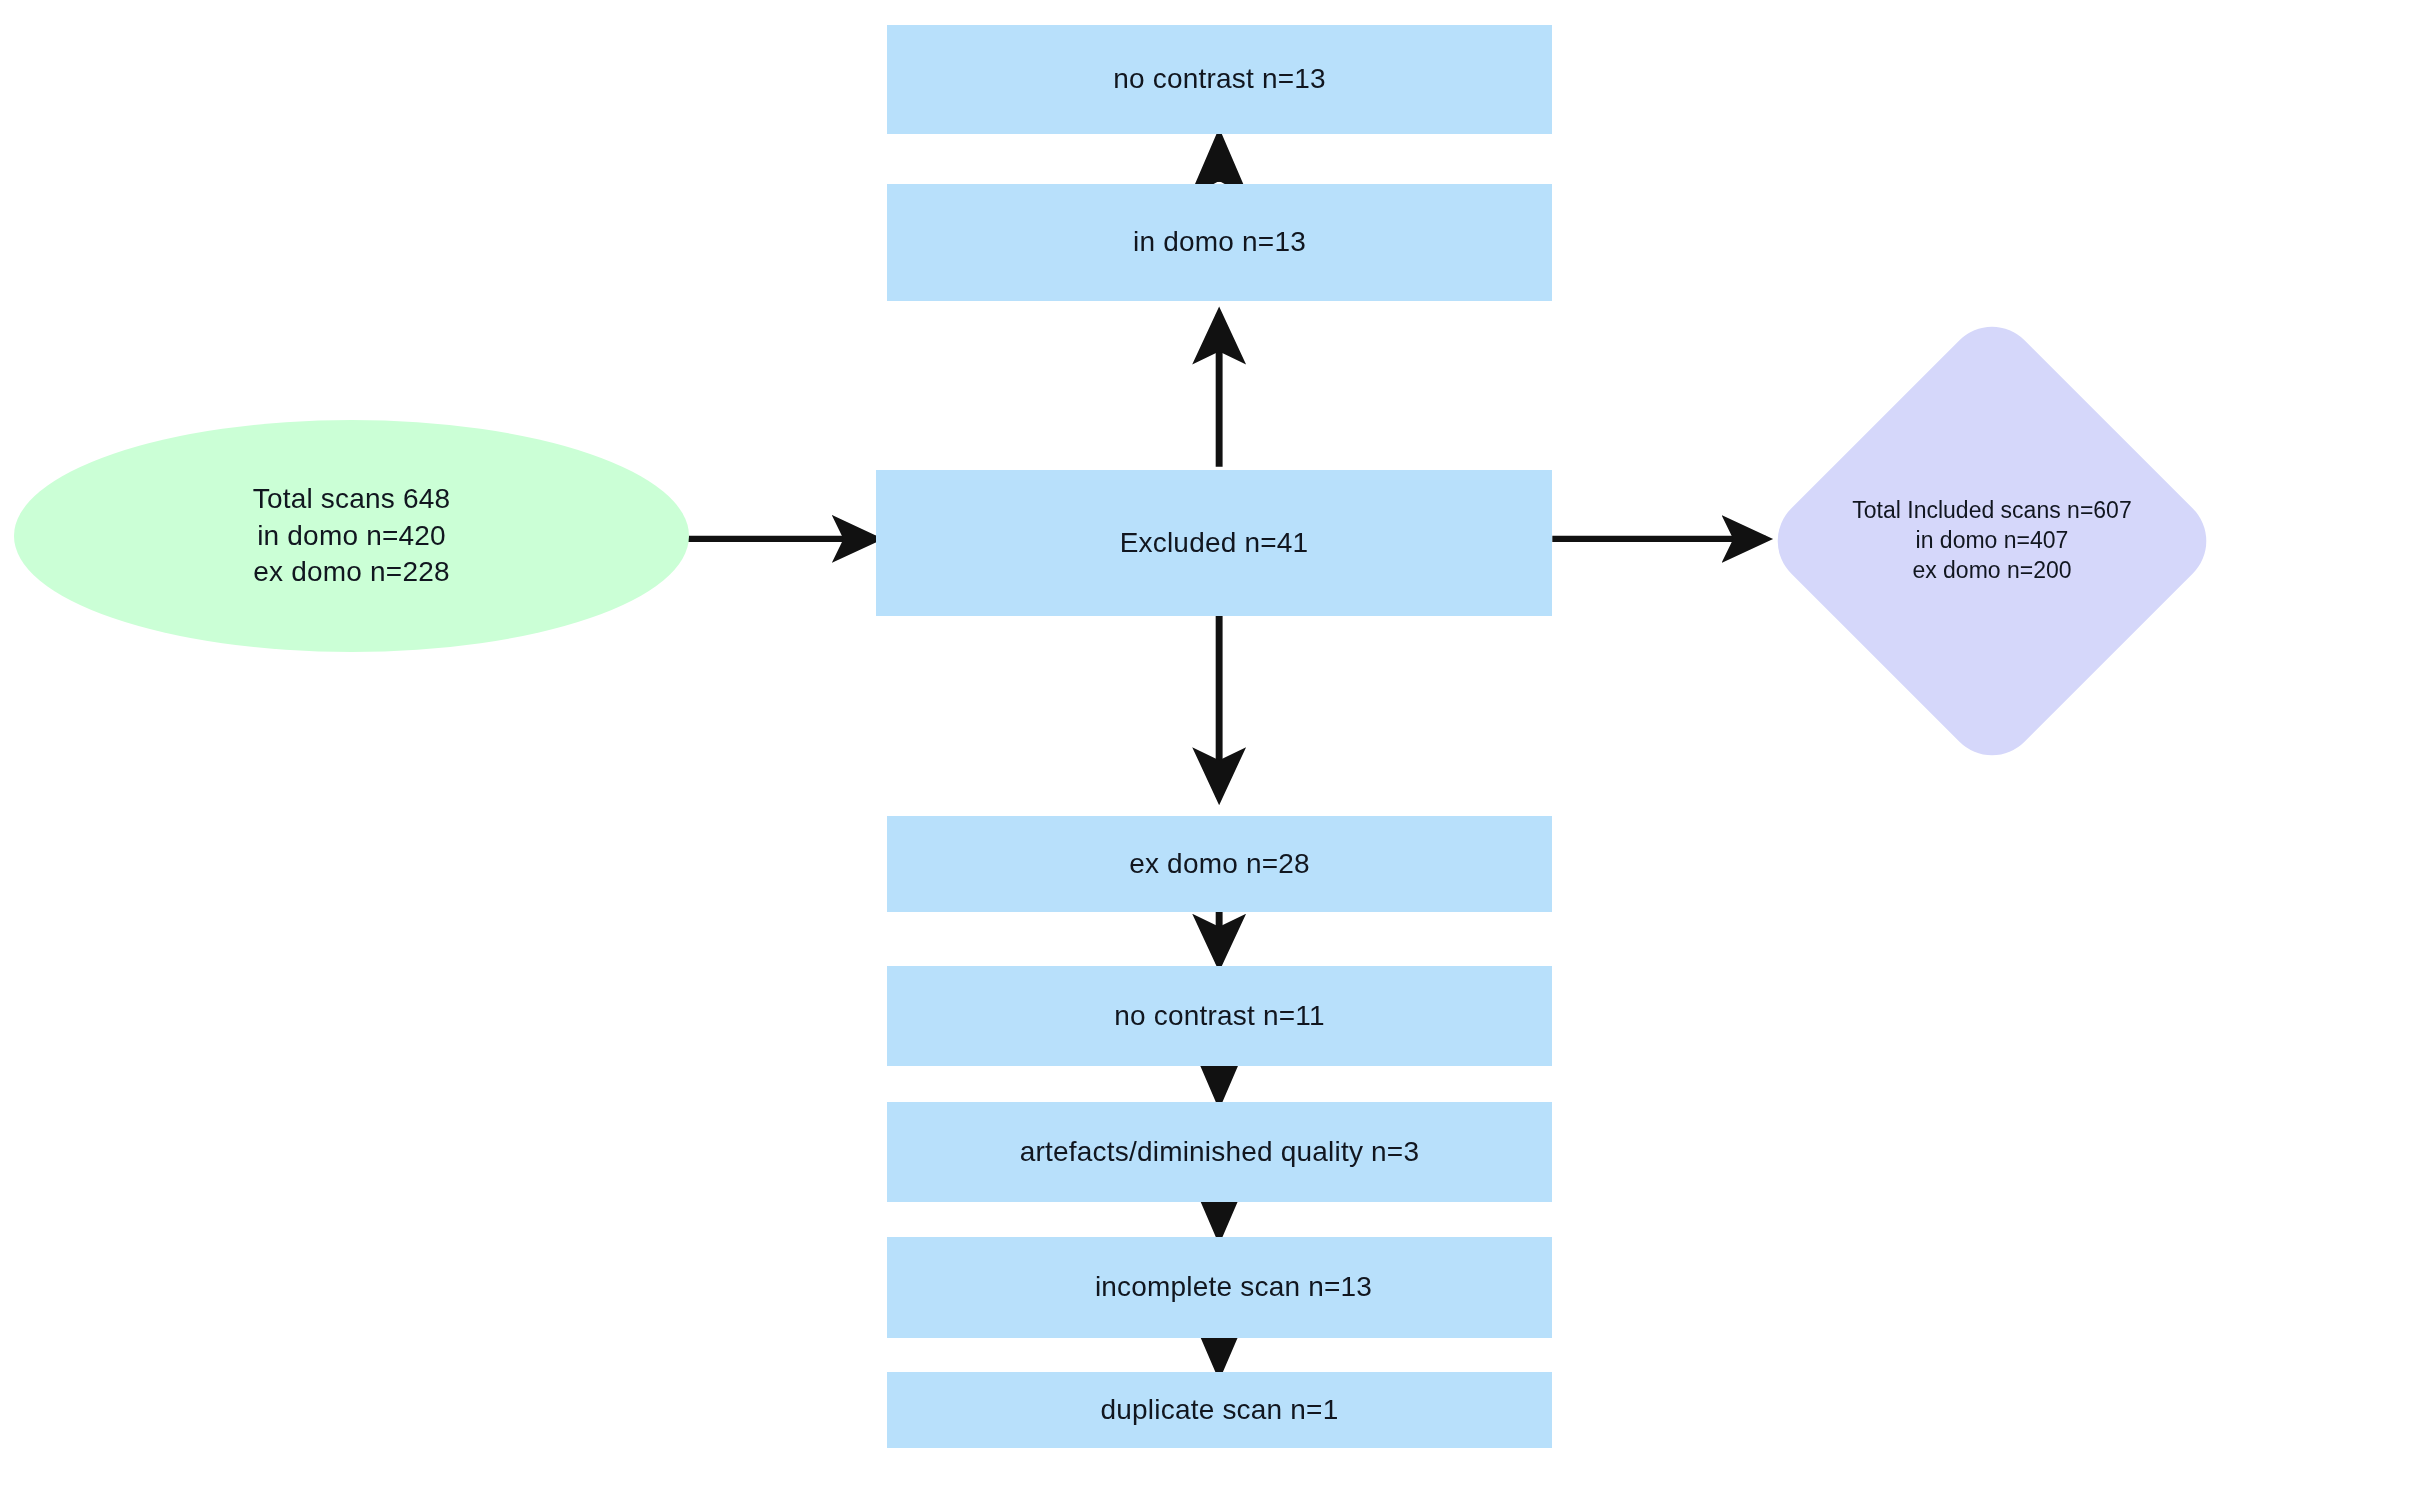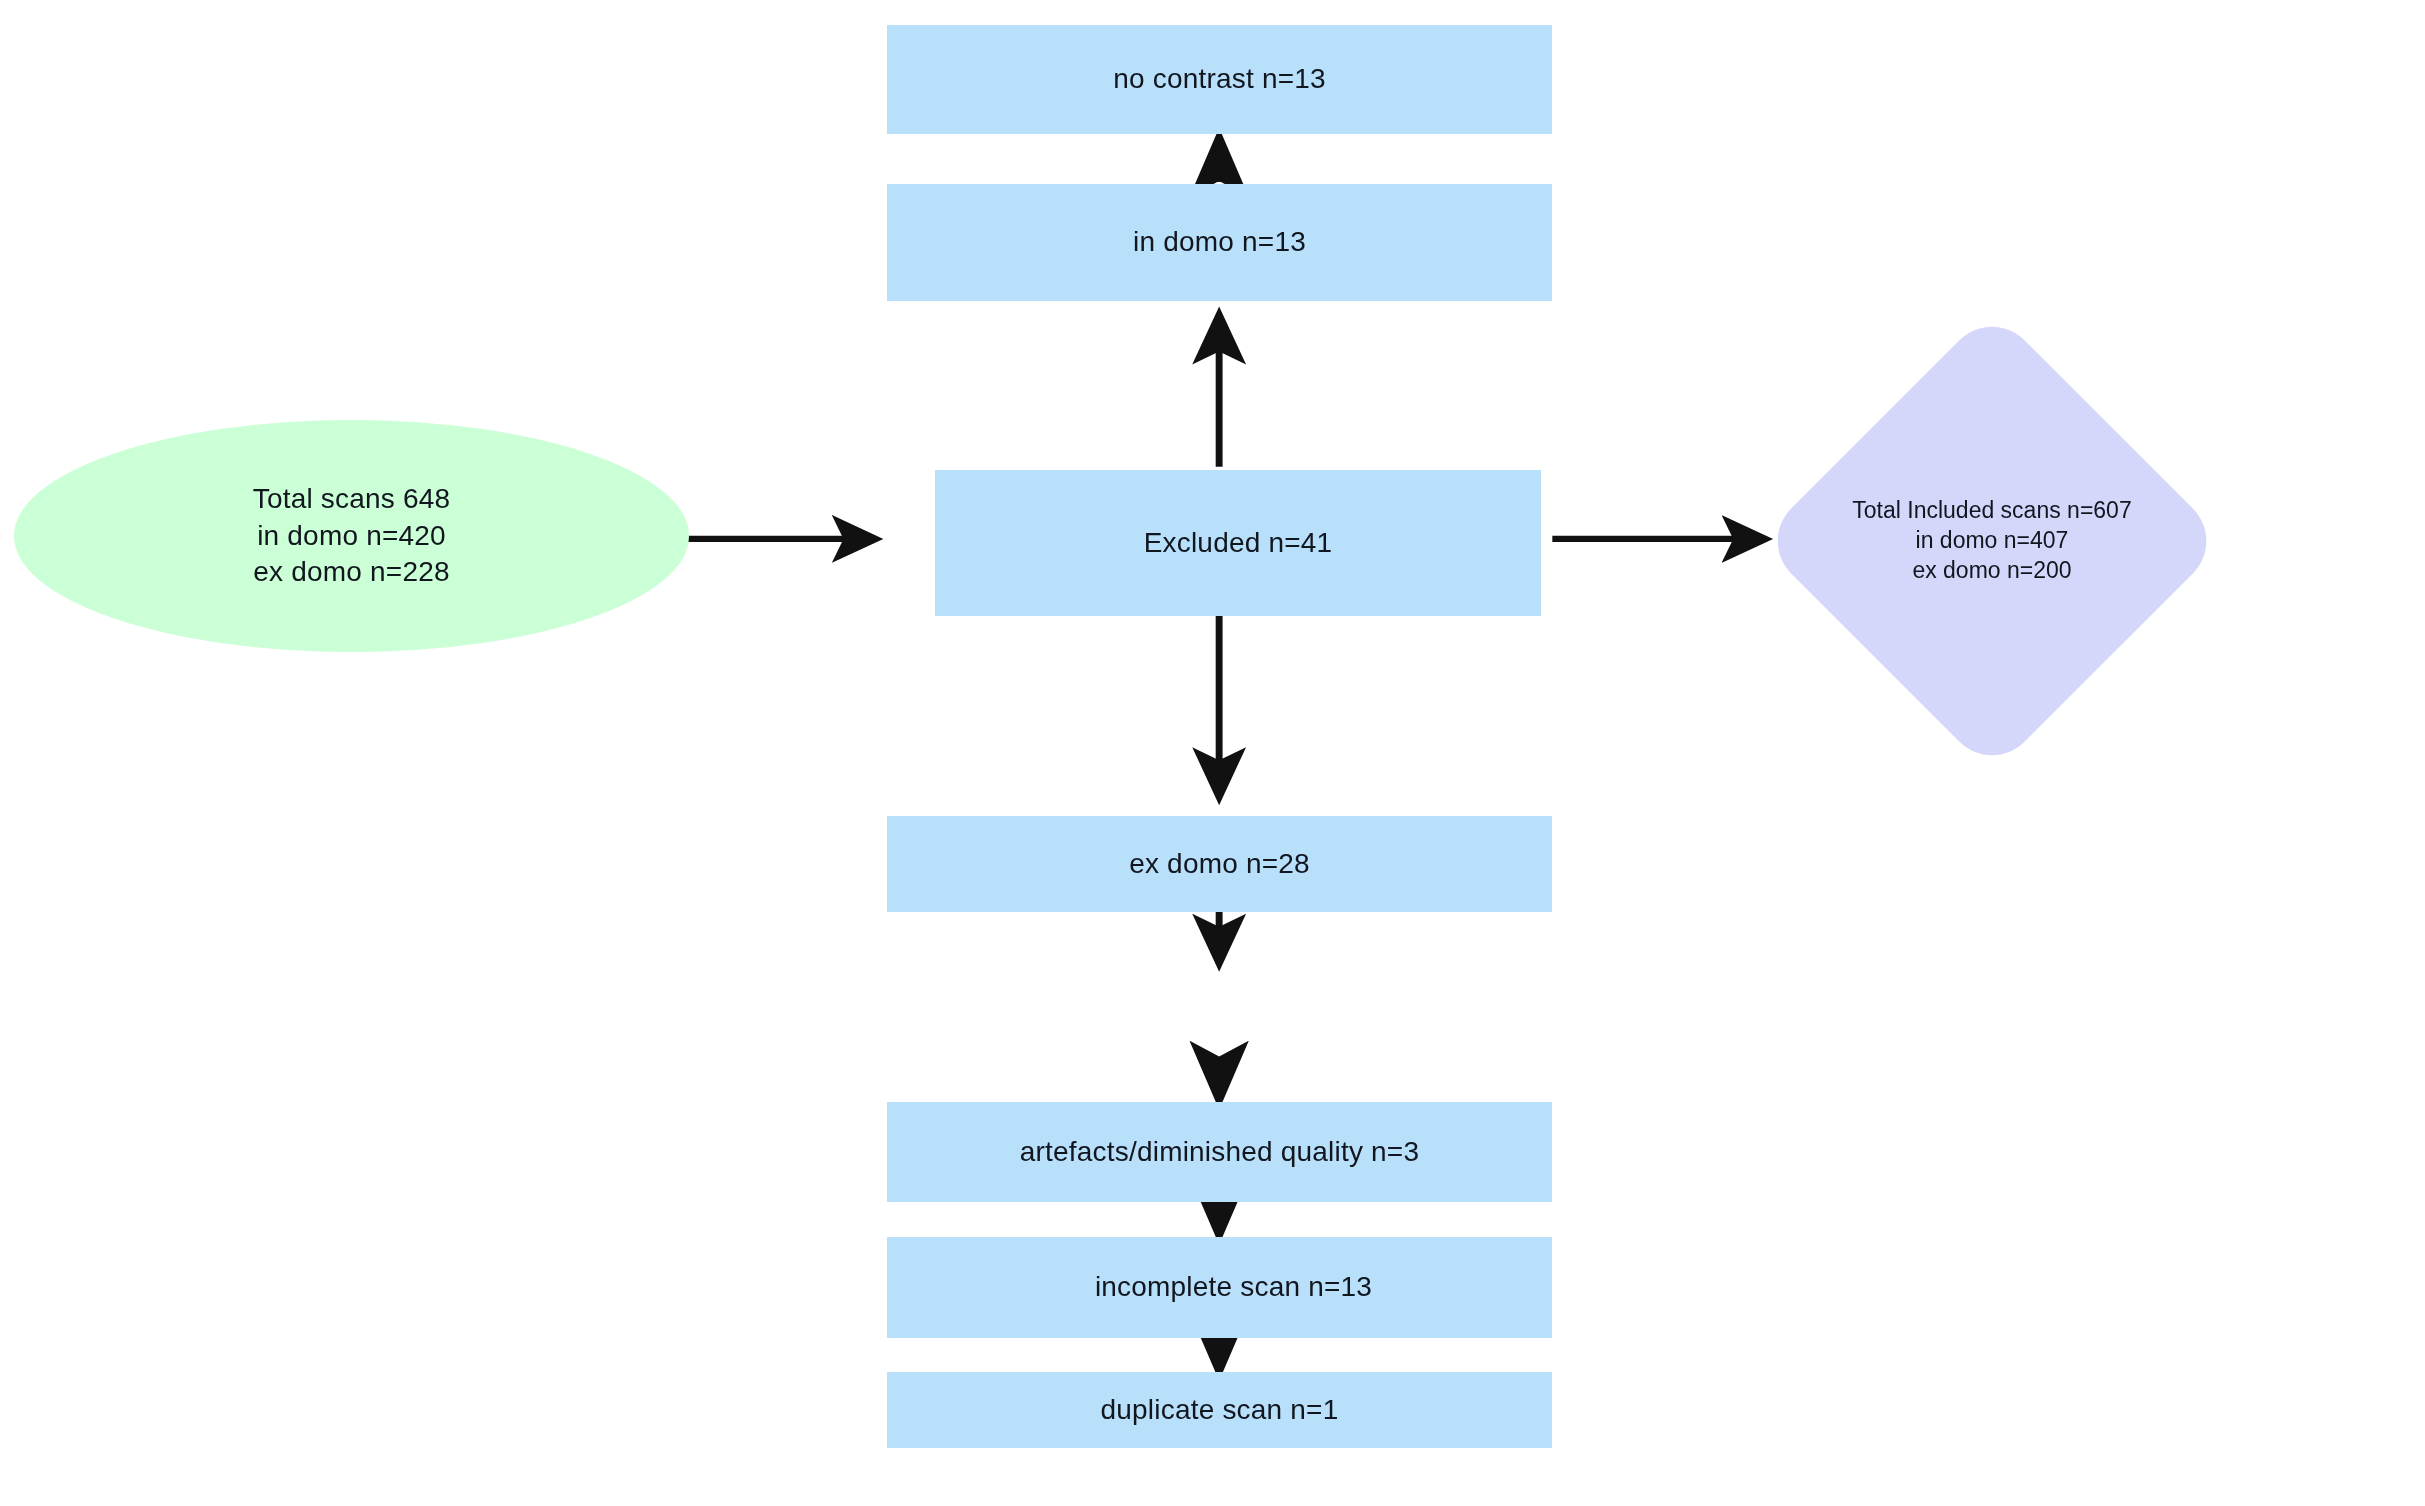--- a/index.html
+++ b/index.html
@@ -109,31 +109,32 @@
   </svg>
 
   <div class="node box" style="left:887px; top:24.6px; width:665px; height:109px;">no contrast n=13</div>
 
   <div class="node box" style="left:887px; top:184px; width:665px; height:117px;">in domo n=13</div>
 
   <div class="node ellipse" style="left:14px; top:420px; width:675px; height:232px;">Total scans 648
 in domo  n=420
 ex domo n=228</div>
 
-  <div class="node box" style="left:935px; top:470px; width:606px; height:146px;">Excluded n=41</div>
+  <div class="node box" style="left:876px; top:470px; width:676px; height:146px;">Excluded n=41</div>
 
   <div class="diamond-wrap" style="left:1827px; top:376px; width:330px; height:330px;">
     <div class="diamond-shape"></div>
     <div class="diamond-label" style="left:-165px; width:660px;">Total Included scans n=607
 in domo n=407
 ex domo n=200</div>
   </div>
 
   <div class="node box" style="left:887px; top:816px; width:665px; height:96px;">ex domo n=28</div>
 
+  <div class="node box" style="left:887px; top:966px; width:665px; height:100px;">no contrast n=11</div>
 
   <div class="node box" style="left:887px; top:1102px; width:665px; height:100px;">artefacts/diminished quality n=3</div>
 
   <div class="node box" style="left:887px; top:1237px; width:665px; height:101px;padding-left:28px;">incomplete scan n=13</div>
 
   <div class="node box" style="left:887px; top:1372px; width:665px; height:76px;">duplicate scan n=1</div>
 
 </div>
 
 

